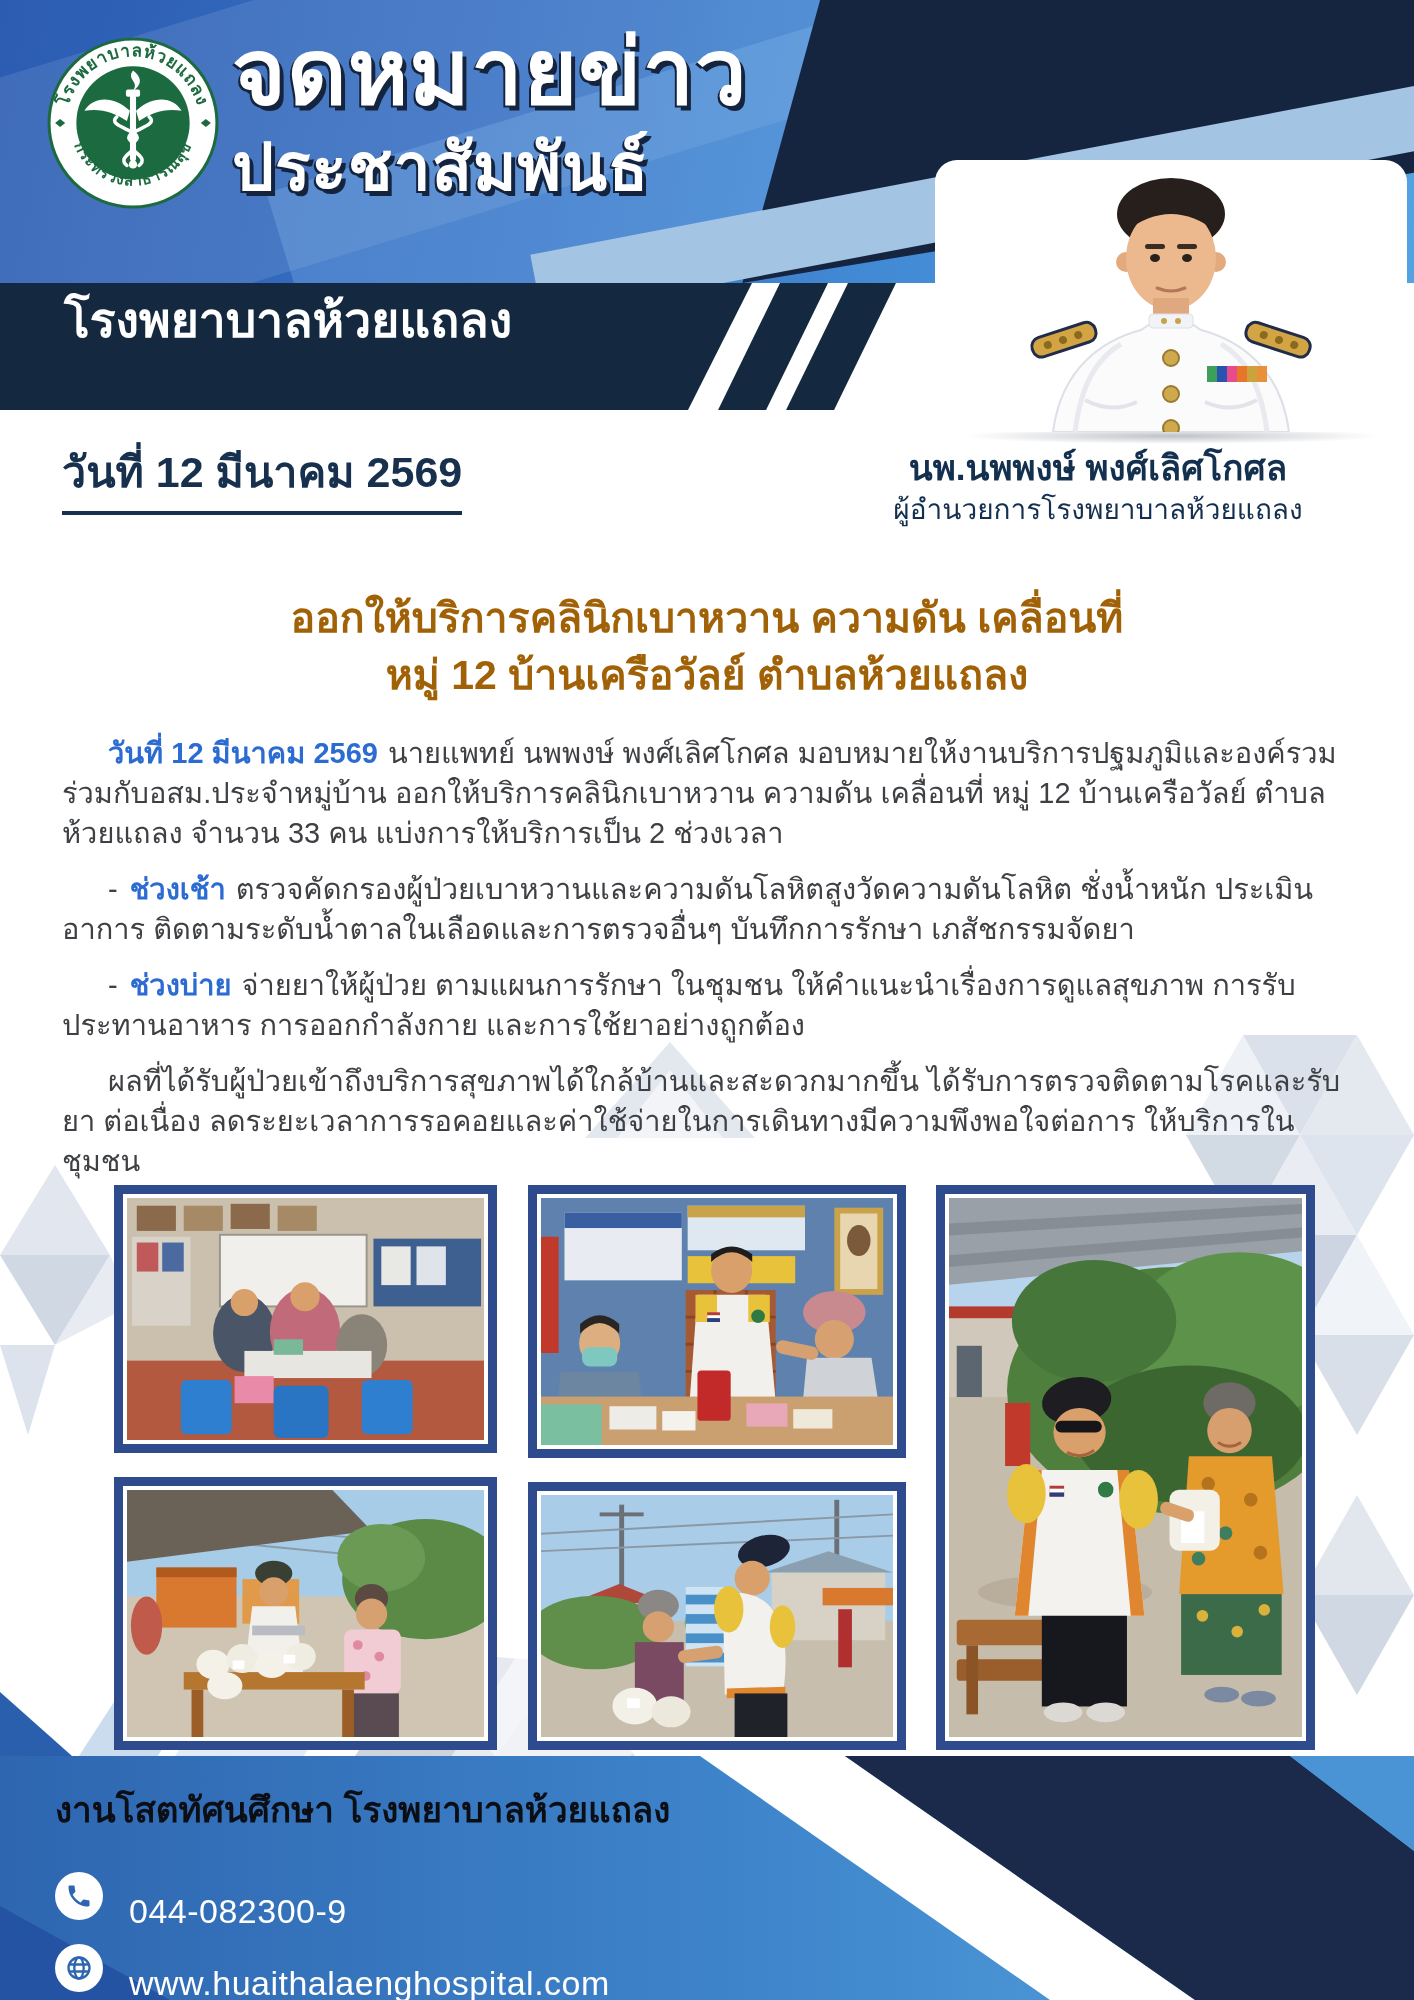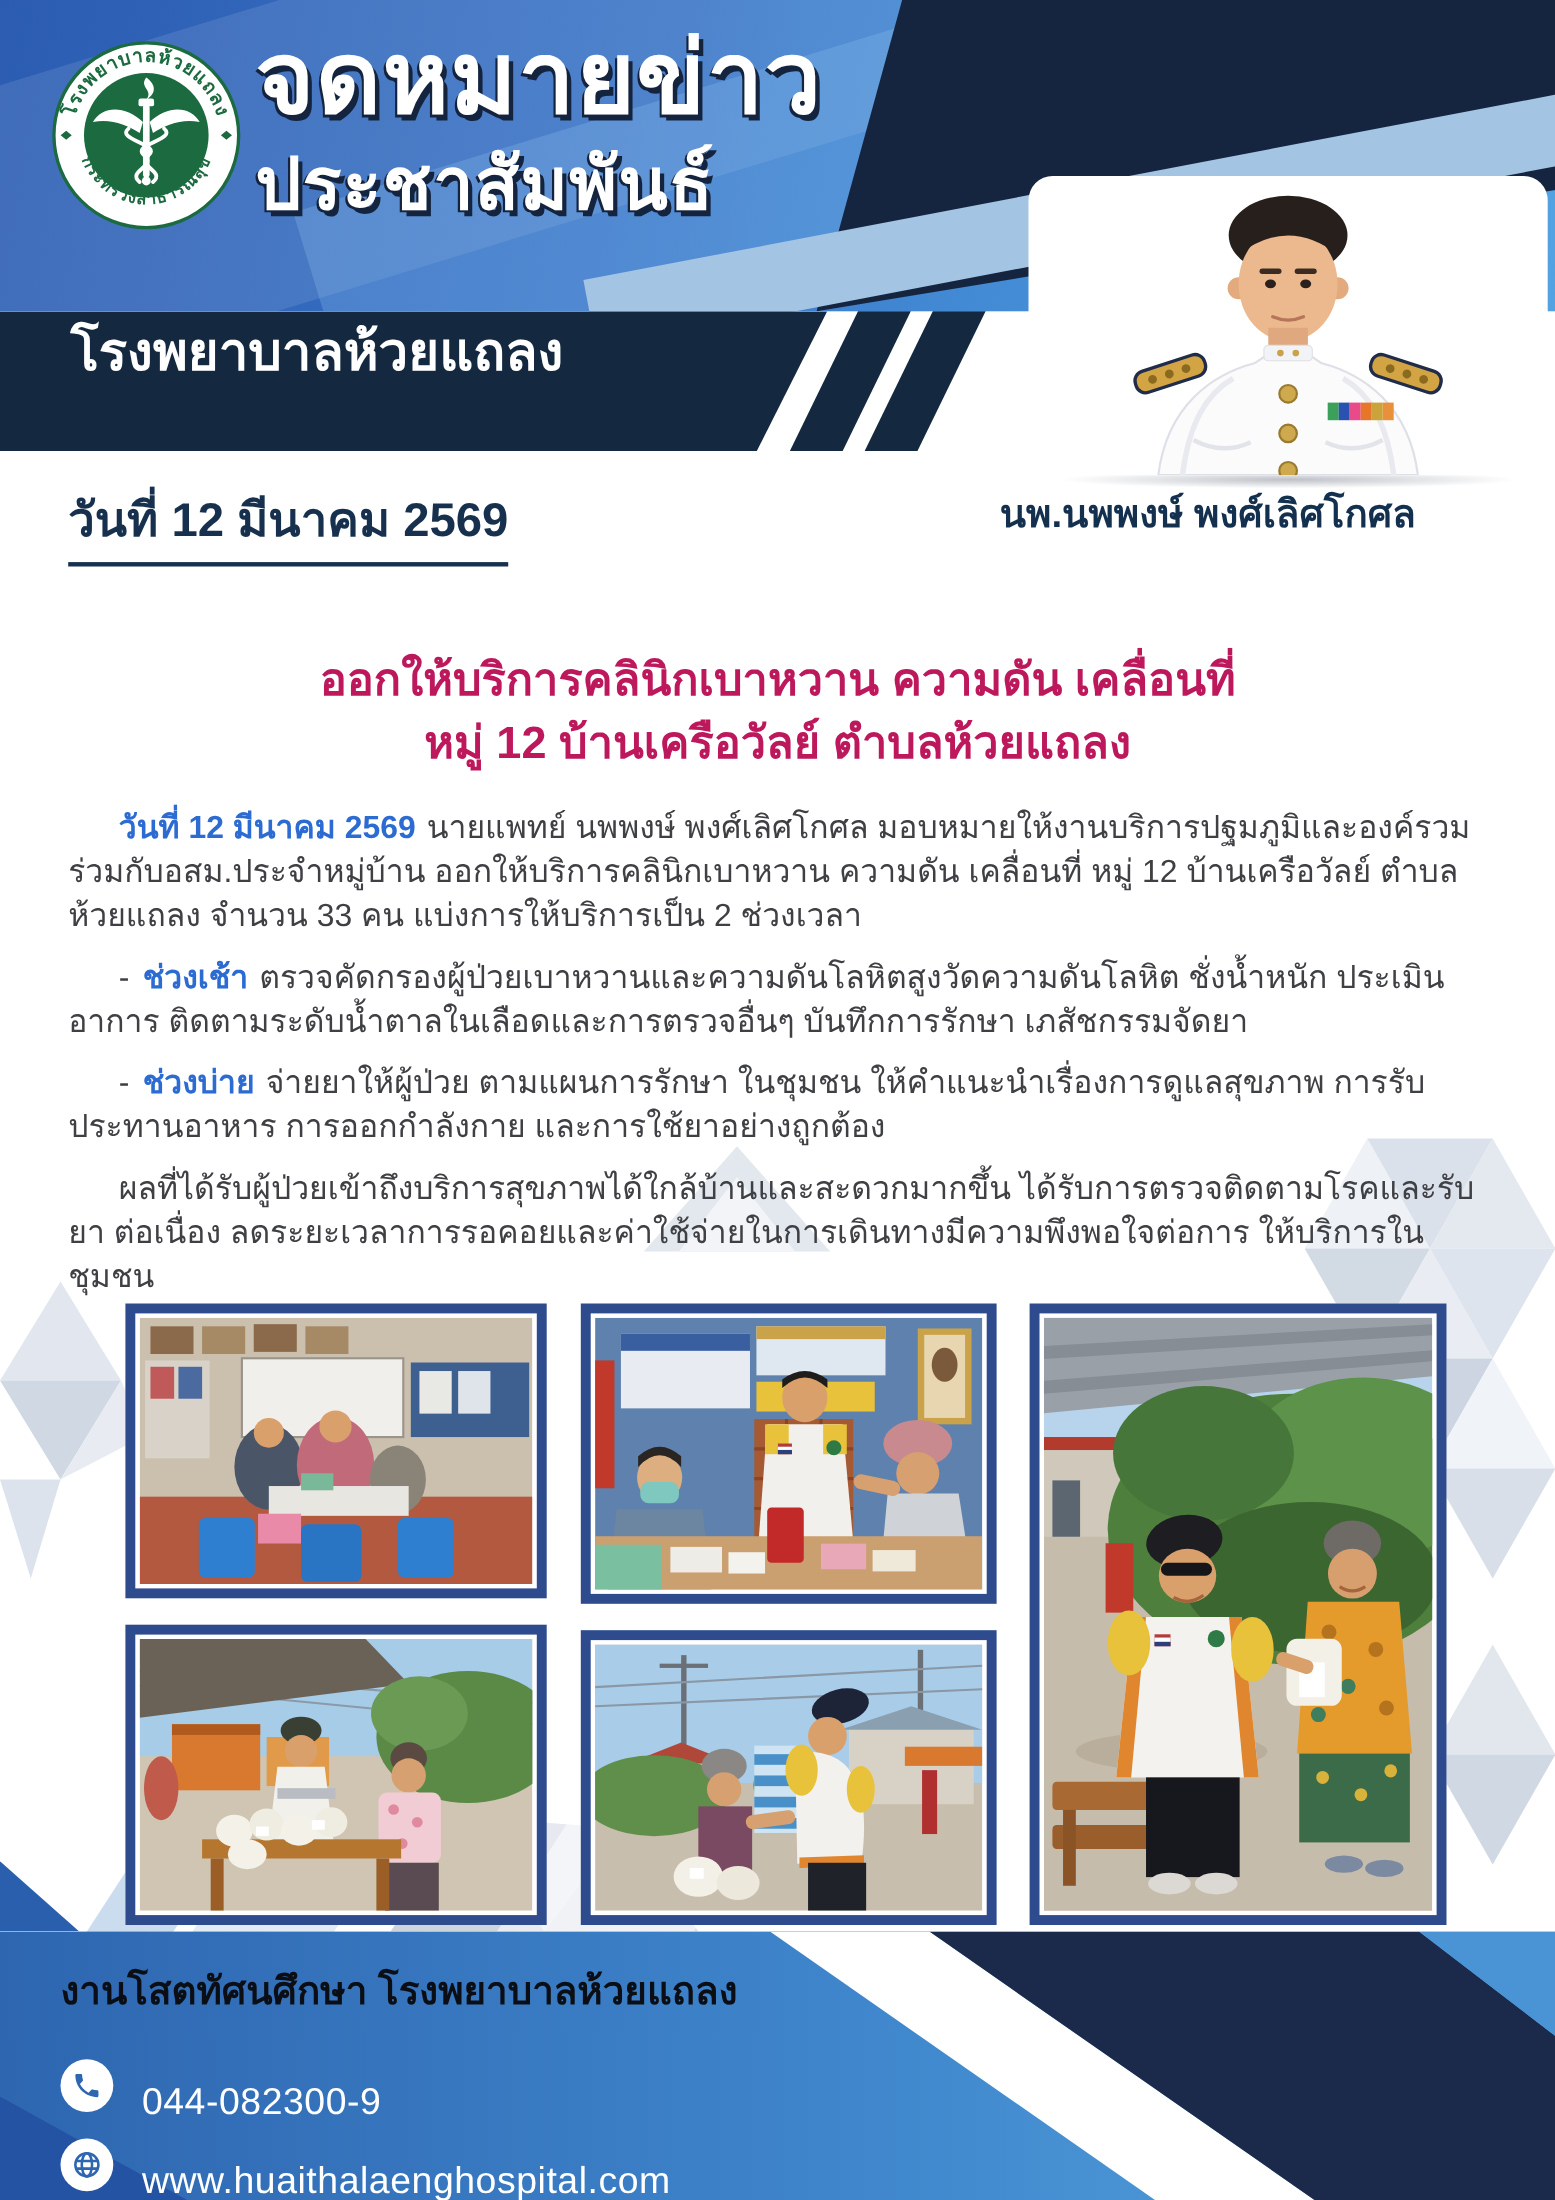--- a/index.html
+++ b/index.html
@@ -50,21 +50,21 @@
   .date-line { position:absolute; left:62px; top:438px; z-index:6;
     font-size:43px; font-weight:800; color:#16304e;
     border-bottom:4px solid #16304e; padding-bottom:5px; }
 
   .director-block { position:absolute; left:790px; top:446px; width:616px; text-align:center; z-index:6; }
   .director-name  { font-size:35px; font-weight:700; color:#14304f; line-height:1.25; }
   .director-title { font-size:28px; font-weight:400; color:#14304f; line-height:1.3; margin-top:2px; }
 
   
   .headline { position:absolute; left:0; top:590px; width:1414px; text-align:center; z-index:6;
-    color:#be185d; font-weight:800; font-size:41px; line-height:1.4; }
+    color:#a16207; font-weight:800; font-size:41px; line-height:1.4; }
 
   
   .bodytext { position:absolute; left:62px; top:733px; width:1292px; z-index:6;
     color:#3e4044; font-size:29px; line-height:1.38; }
   .bodytext p { text-indent:46px; margin-bottom:16px; }
   .lead { color:#2c6bd2; font-weight:700; margin-right:10px; }
   .dash { margin-right:12px; }
 
   
   .photo { position:absolute; border:9px solid #2e4b8e; background:#ffffff; padding:4px; z-index:6; }
@@ -225,20 +225,21 @@
       </g>
       <path d="M150,240 Q176,254 202,242" stroke="#e2e4ea" stroke-width="4" fill="none"></path>
       <path d="M270,242 Q296,254 322,240" stroke="#e2e4ea" stroke-width="4" fill="none"></path>
     </svg>
   </div>
 
   <div class="date-line">วันที่ 12 มีนาคม 2569</div>
 
   <div class="director-block">
     <div class="director-name">นพ.นพพงษ์ พงศ์เลิศโกศล</div>
+    <div class="director-title">ผู้อำนวยการโรงพยาบาลห้วยแถลง</div>
   </div>
 
   <div class="headline">
     <div>ออกให้บริการคลินิกเบาหวาน ความดัน เคลื่อนที่</div>
     <div>หมู่ 12 บ้านเครือวัลย์ ตำบลห้วยแถลง</div>
   </div>
 
   <div class="bodytext">
     <p><span class="lead">วันที่ 12 มีนาคม 2569</span><span>นายแพทย์ นพพงษ์ พงศ์เลิศโกศล มอบหมายให้งานบริการปฐมภูมิและองค์รวม ร่วมกับอสม.ประจำหมู่บ้าน ออกให้บริการคลินิกเบาหวาน ความดัน เคลื่อนที่ หมู่ 12 บ้านเครือวัลย์ ตำบล ห้วยแถลง จำนวน 33 คน แบ่งการให้บริการเป็น 2 ช่วงเวลา</span></p>
     <p><span class="dash">-</span><span class="lead">ช่วงเช้า</span><span>ตรวจคัดกรองผู้ป่วยเบาหวานและความดันโลหิตสูงวัดความดันโลหิต ชั่งน้ำหนัก ประเมิน อาการ ติดตามระดับน้ำตาลในเลือดและการตรวจอื่นๆ บันทึกการรักษา เภสัชกรรมจัดยา</span></p>

